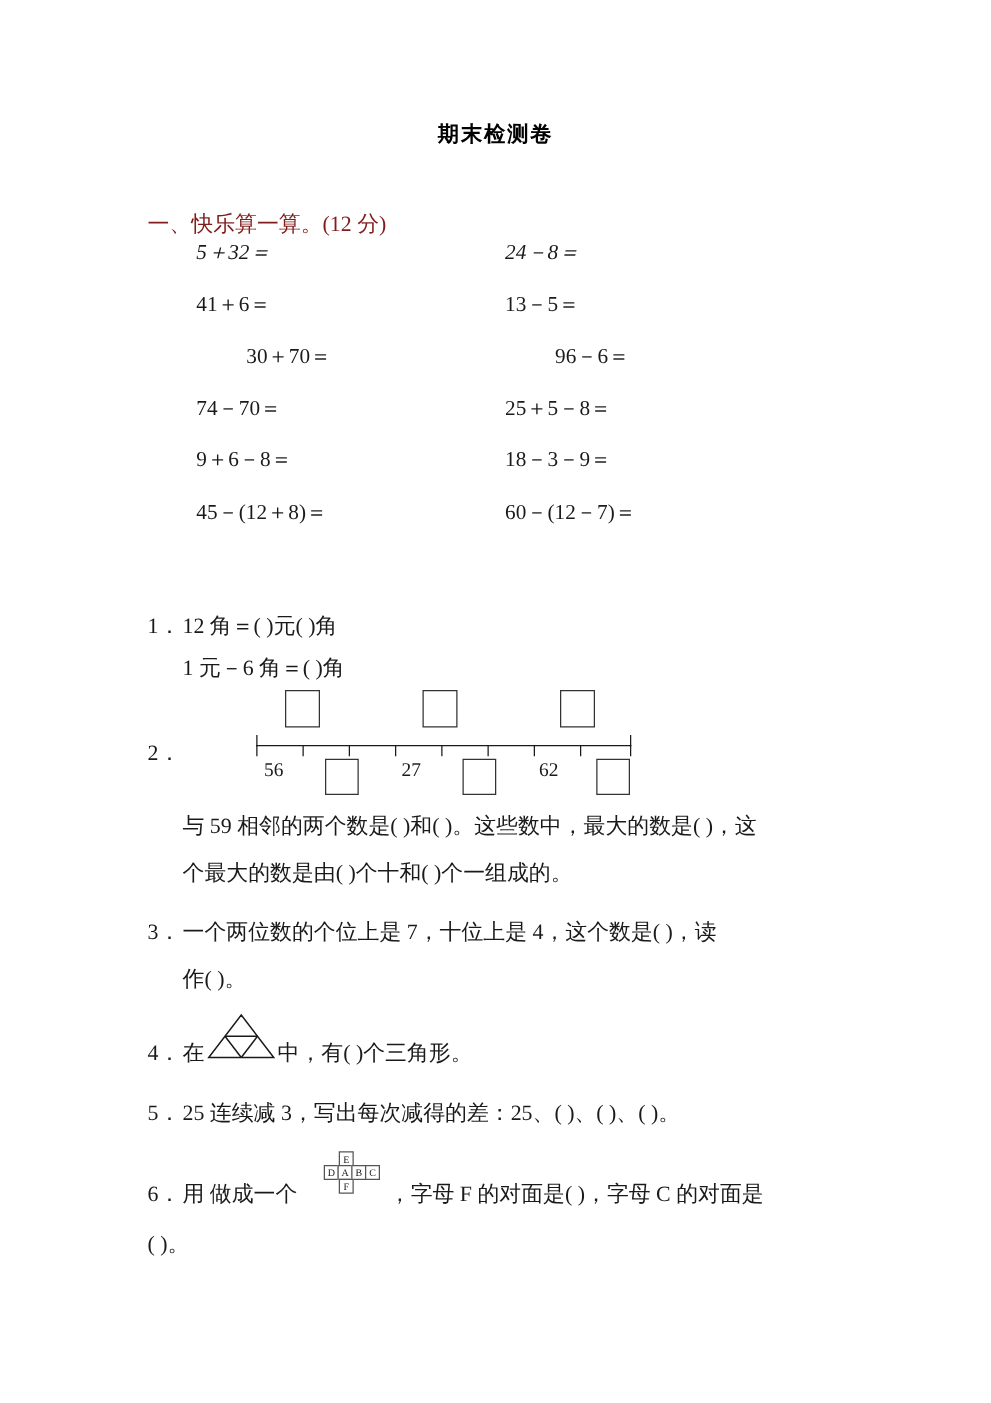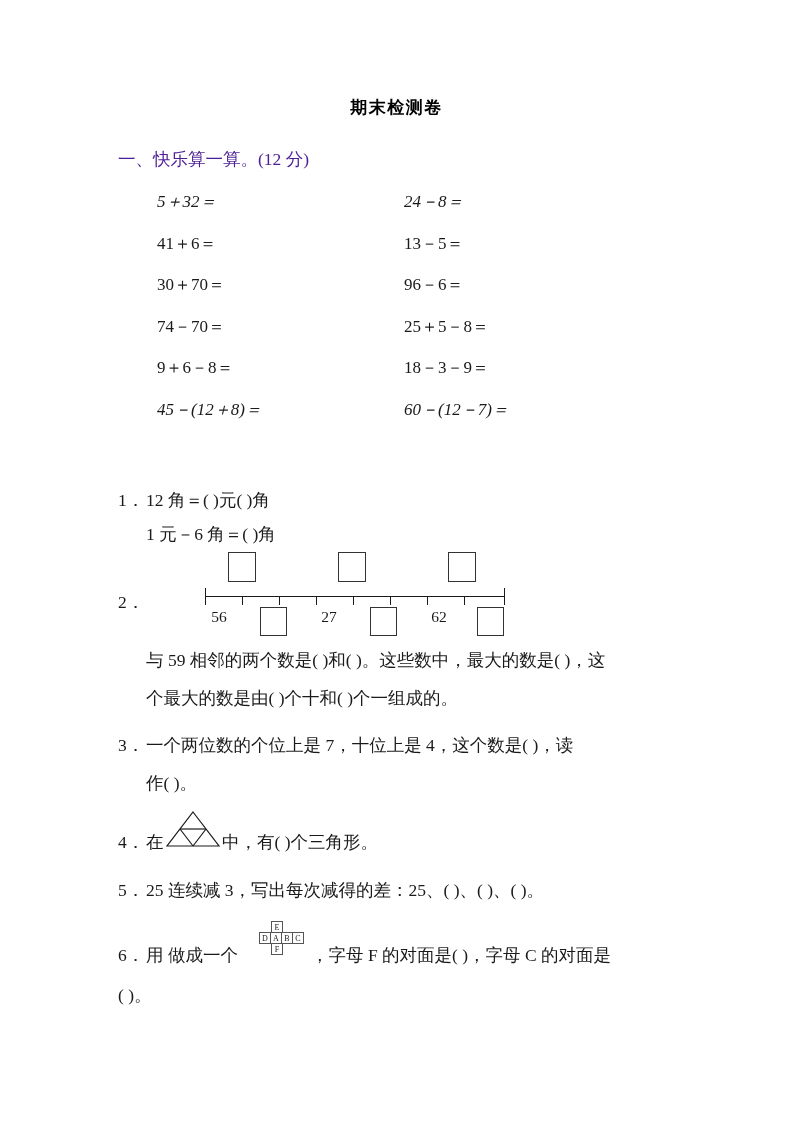--- a/index.html
+++ b/index.html
@@ -37,41 +37,42 @@
     letter-spacing: 1.5px;
     color: #000;
   }
 
   
   .section-heading {
     position: absolute;
     left: 118px;
     font-size: 17.5px;
     white-space: nowrap;
-    color: #4c1d95;
+    color: #7f1d1d;
+    margin-top: 20px;
   }
   #sec1-heading { top: 147px; }
   #sec2-heading { top: 438px; }
 
   
   .calc-item {
     position: absolute;
     font-size: 17px;
     white-space: nowrap;
     color: #1a1a1a;
   }
   .calc-col-left  { left: 157px; }
   .calc-col-right { left: 404px; }
 
   .calc-row-0 { top: 190px; font-style: italic; }
   .calc-row-1 { top: 232px; }
-  .calc-row-2 { top: 273px; }
+  .calc-row-2 { top: 273px; margin-left: 40px; }
   .calc-row-3 { top: 315px; }
   .calc-row-4 { top: 356px; }
-  .calc-row-5 { top: 398px; font-style: italic; }
+  .calc-row-5 { top: 398px; }
 
   
   .q {
     position: absolute;
     font-size: 17.5px;
     white-space: nowrap;
     color: #1a1a1a;
   }
   .q-num {
     position: absolute;

